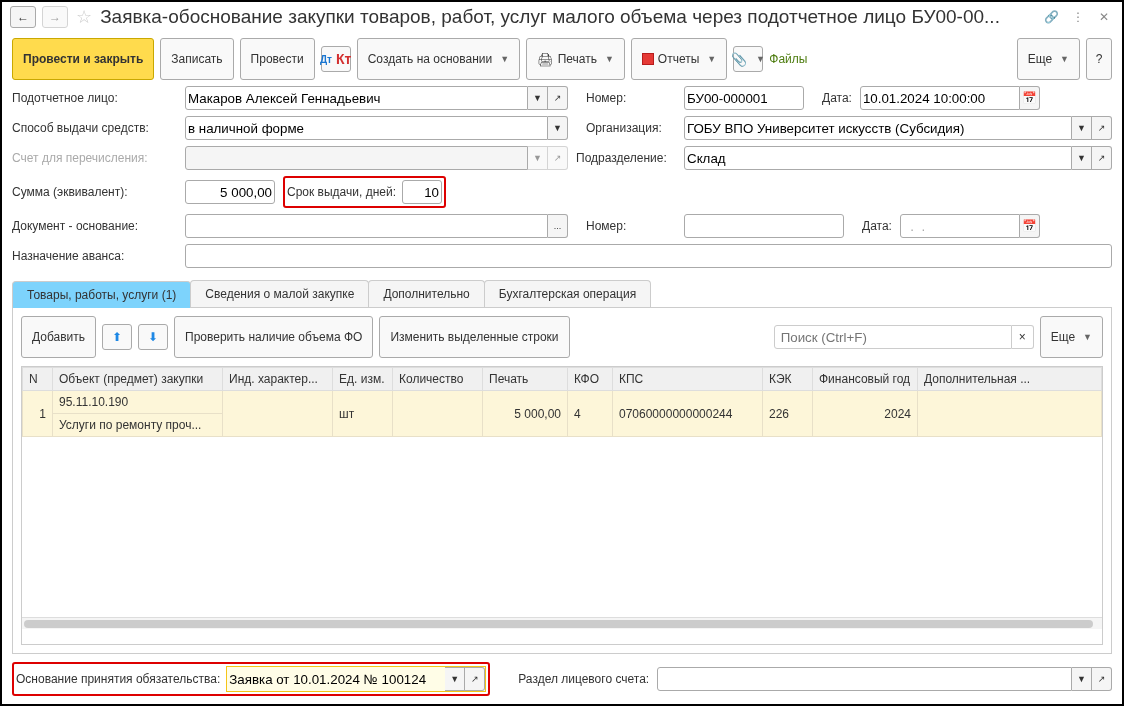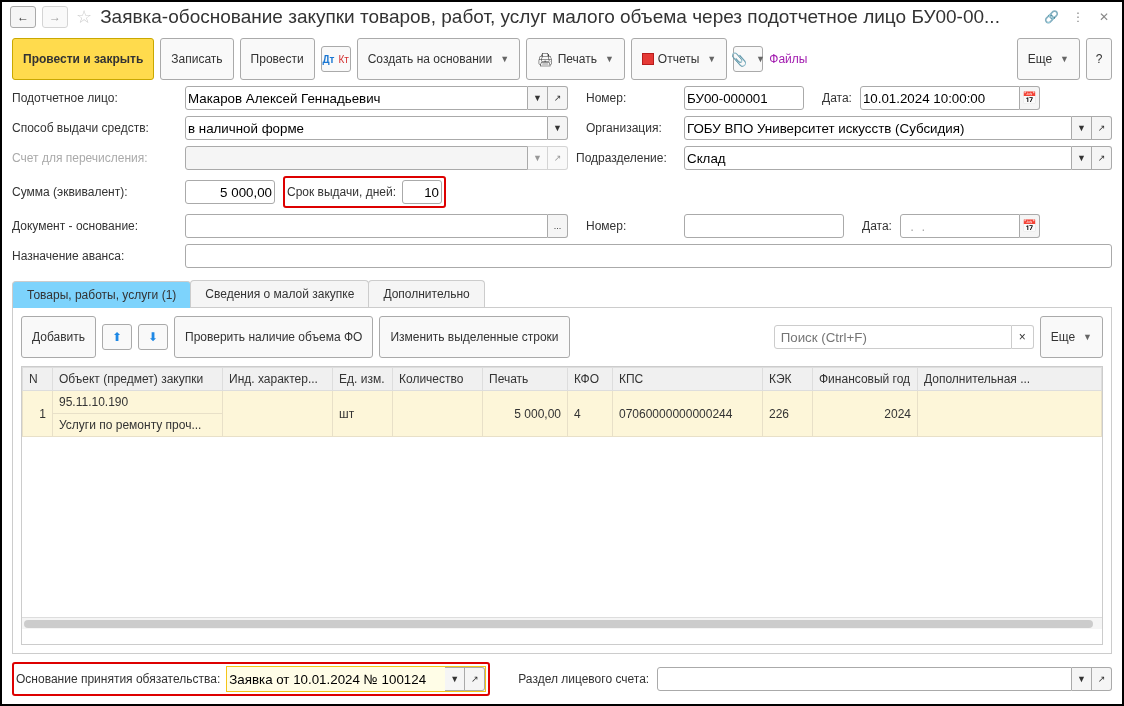--- a/index.html
+++ b/index.html
@@ -9,21 +9,21 @@
   .nav-btn { width: 26px; height: 22px; border: 1px solid #aaa; border-radius: 3px; background: #f5f5f5; display: flex; align-items: center; justify-content: center; cursor: pointer; }
   .nav-btn.disabled { opacity: 0.5; }
   .star-icon { color: #ccc; font-size: 18px; margin: 0 2px; }
   .window-title { flex: 1; font-size: 19px; font-weight: normal; color: #333; white-space: nowrap; overflow: hidden; text-overflow: ellipsis; }
   .title-icon { width: 20px; height: 20px; display: flex; align-items: center; justify-content: center; color: #888; cursor: pointer; }
   .toolbar { display: flex; align-items: center; padding: 6px 10px; gap: 6px; flex-wrap: wrap; }
   .btn { border: 1px solid #aaa; border-radius: 3px; background: #f9f9f9; padding: 20px 10px; height: 26px; display: flex; align-items: center; cursor: pointer; gap: 4px; }
   .btn-primary { background: #ffdb4d; border-color: #c9a800; font-weight: bold; }
   .btn-icon { width: 30px; padding: 0; justify-content: center; }
   .btn .arrow { font-size: 9px; color: #666; margin-left: 4px; }
-  .link { color: #a21caf; cursor: pointer; }
+  .link { color: #4d7c0f; cursor: pointer; }
   .body { flex: 1; padding: 0 10px 8px 10px; display: flex; flex-direction: column; overflow: hidden; }
   .form-row { display: flex; align-items: center; margin-bottom: 6px; gap: 8px; }
   .label { flex-shrink: 0; }
   .label-disabled { color: #aaa; }
   .text-input { border: 1px solid #aaa; border-radius: 3px; padding: 3px 2px; height: 24px; background: #fff; }
   .text-input[disabled] { background: #f5f5f5; }
   .combo { display: flex; }
   .combo .text-input { border-radius: 3px 0 0 3px; flex: 1; min-width: 0; }
   .combo-btn { width: 20px; height: 24px; border: 1px solid #aaa; border-left: none; background: #f5f5f5; display: flex; align-items: center; justify-content: center; font-size: 9px; cursor: pointer; }
   .combo-btn:last-child { border-radius: 0 3px 3px 0; }
@@ -67,21 +67,21 @@
     <div class="title-icon">⋮</div>
     <div class="title-icon">✕</div>
   </div>
 
   <div class="toolbar">
     <div class="btn btn-primary">Провести и закрыть</div>
     <div class="btn">Записать</div>
     <div class="btn">Провести</div>
     <div class="btn btn-icon">
         <span style="color:#1976d2;font-weight:bold;font-size:10px">Дт</span>
-        <span style="color:#d32f2f;font-weight:normal;font-size:10px">Кт</span>
+        <span style="color:#d32f2f;font-weight:bold;font-size:14px">Кт</span>
       </div>
     <div class="btn">
         <span>Создать на основании</span>
         <span class="arrow">▼</span>
       </div>
     <div class="btn">
         <span class="print-icon"></span>
         <span>Печать</span>
         <span class="arrow">▼</span>
       </div>
@@ -181,20 +181,21 @@
 
     <div class="form-row">
       <span class="label" style="width:165px">Назначение аванса:</span>
       <input class="text-input" style="flex: 1 1 0%;">
     </div>
 
     <div class="tabs">
       <div class="tab active">Товары, работы, услуги (1)</div>
       <div class="tab">Сведения о малой закупке</div>
       <div class="tab">Дополнительно</div>
+      <div class="tab">Бухгалтерская операция</div>
     </div>
 
     <div class="tab-body">
       <div class="tab-toolbar">
         <div class="btn">Добавить</div>
         <div class="btn btn-icon">
             <span class="up-arrow">⬆</span>
           </div>
         <div class="btn btn-icon">
             <span class="down-arrow">⬇</span>

